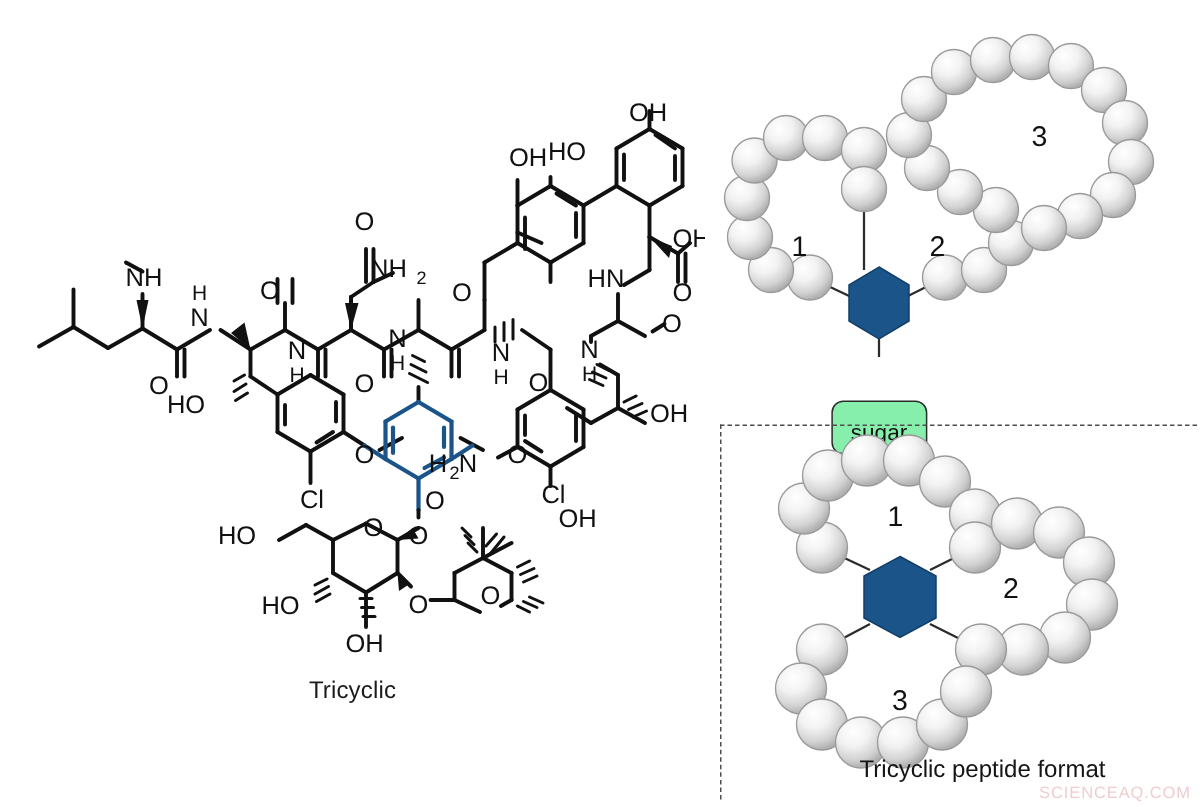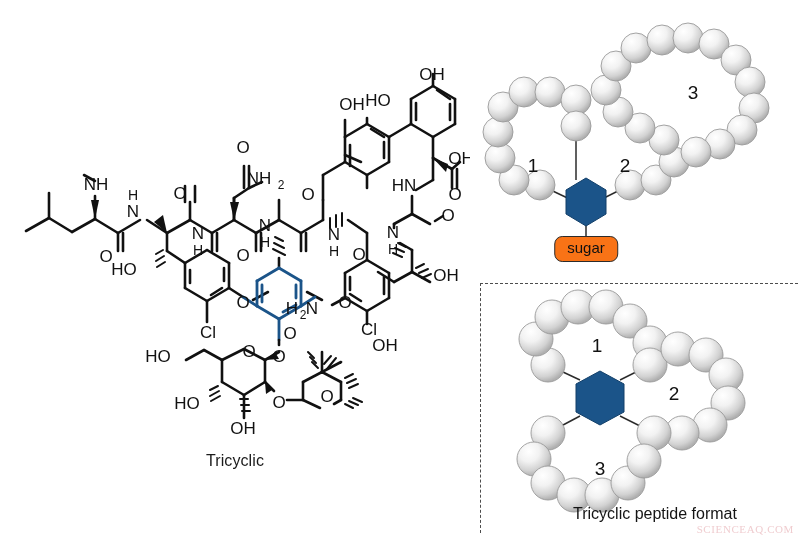--- a/index.html
+++ b/index.html
@@ -49,44 +49,45 @@
     color:#111;
     font-weight:400;
     transform:translate(-50%,-50%);
     line-height:1;
   }
 
   .sugar-box{
     position:absolute;
     border:1.4px solid #2b2b2b;
     border-radius:8px;
-    background:#f97316;
+    background:#86efac;
     font-size:15px;
     color:#111;
-    padding:3px 12px 4px 12px;
+    padding:13px 12px 4px 12px;
     line-height:1.1;
     white-space:nowrap;
     transform:translateX(-50%);
+    margin-top:31px;
   }
 
   .diagram-caption{
     position:absolute;
     width:322px;
     text-align:center;
     font-size:16px;
     color:#141414;
   }
 
   #watermark{
     position:absolute;
     right:6px;bottom:3px;
     font-size:11px;
     color:#f0cdd0;
     letter-spacing:.6px;
-    font-family:Liberation Serif, serif;
+    font-family:Liberation Sans, sans-serif;
   }
 </style>
 </head>
 <body>
 
 <div id="root">
 
   <div class="panel" id="vanco-panel">
 
     <svg id="vanco-svg" width="470" height="470" viewBox="0 0 470 470">

